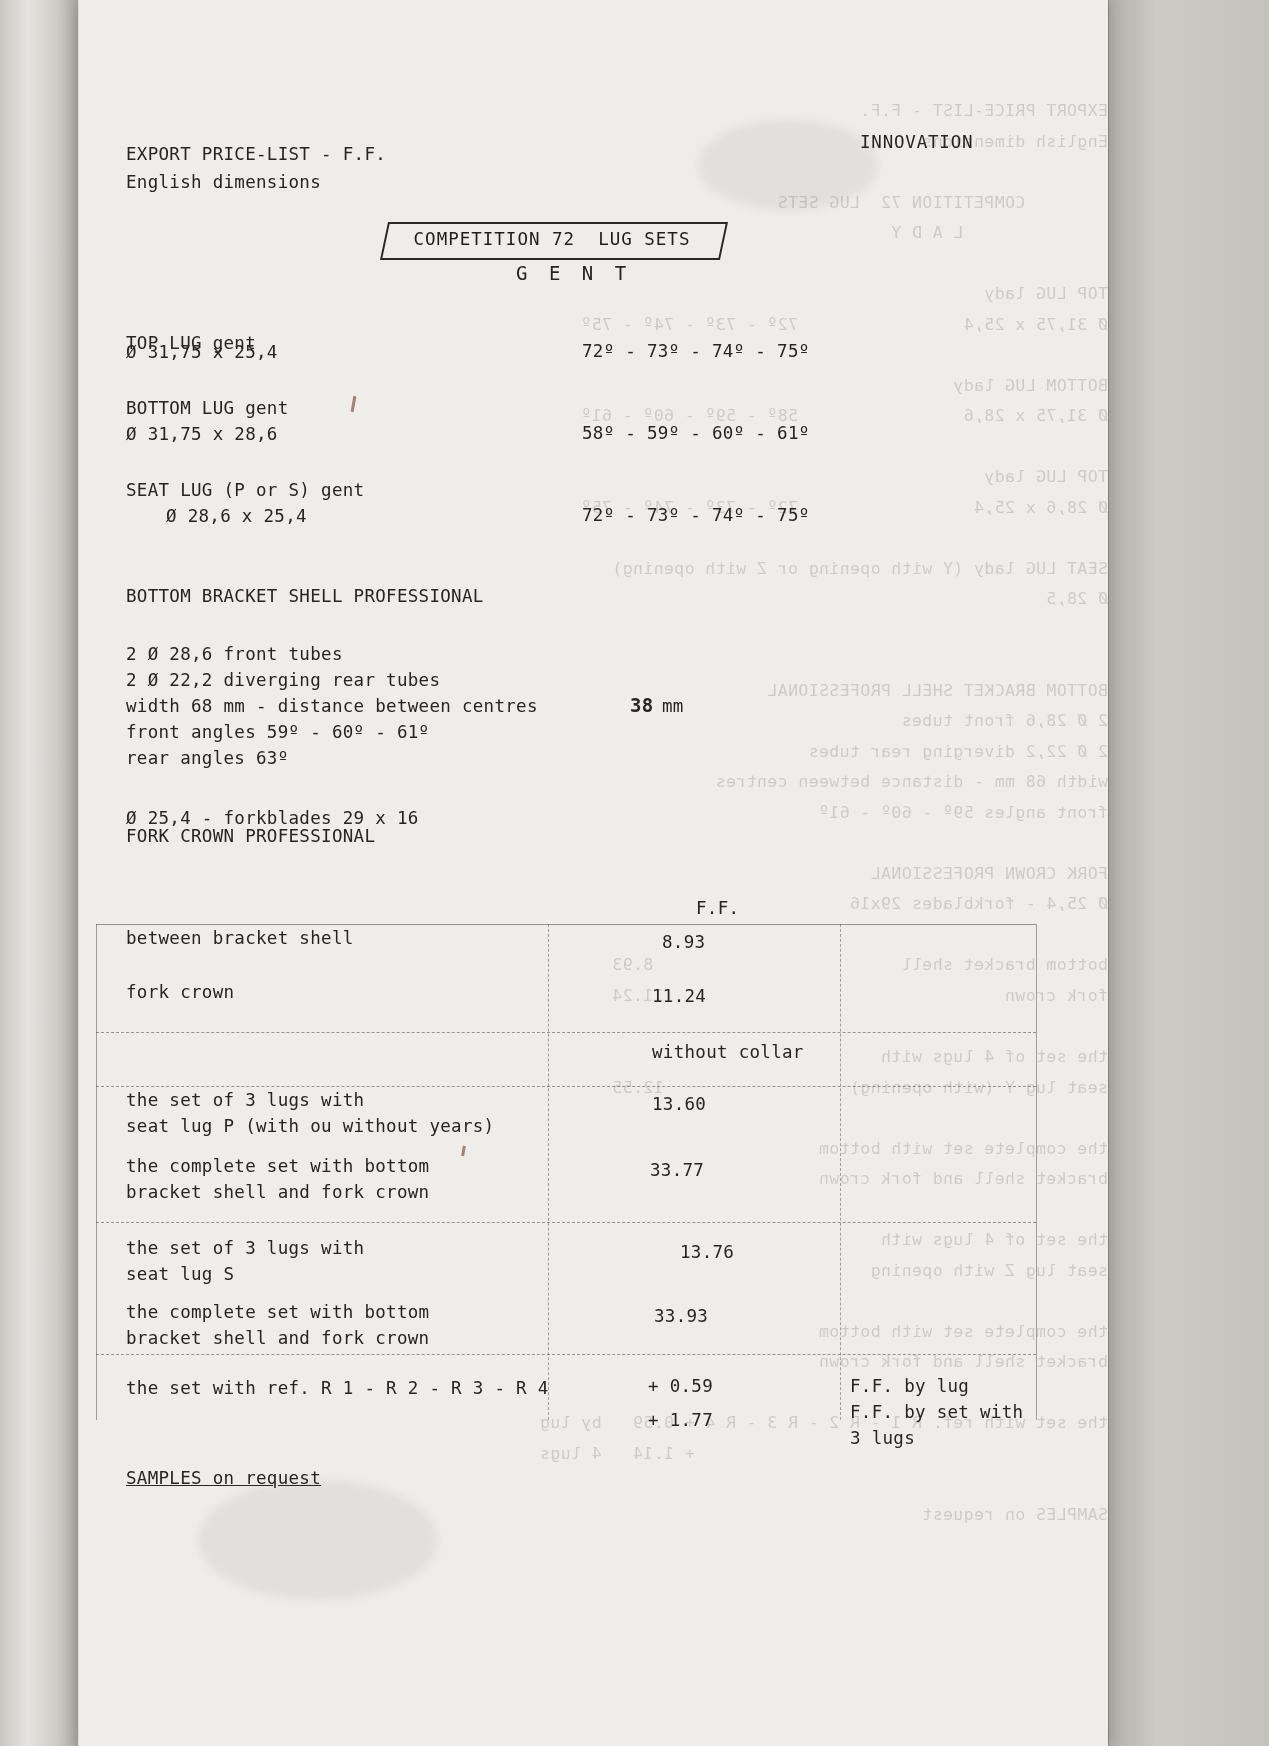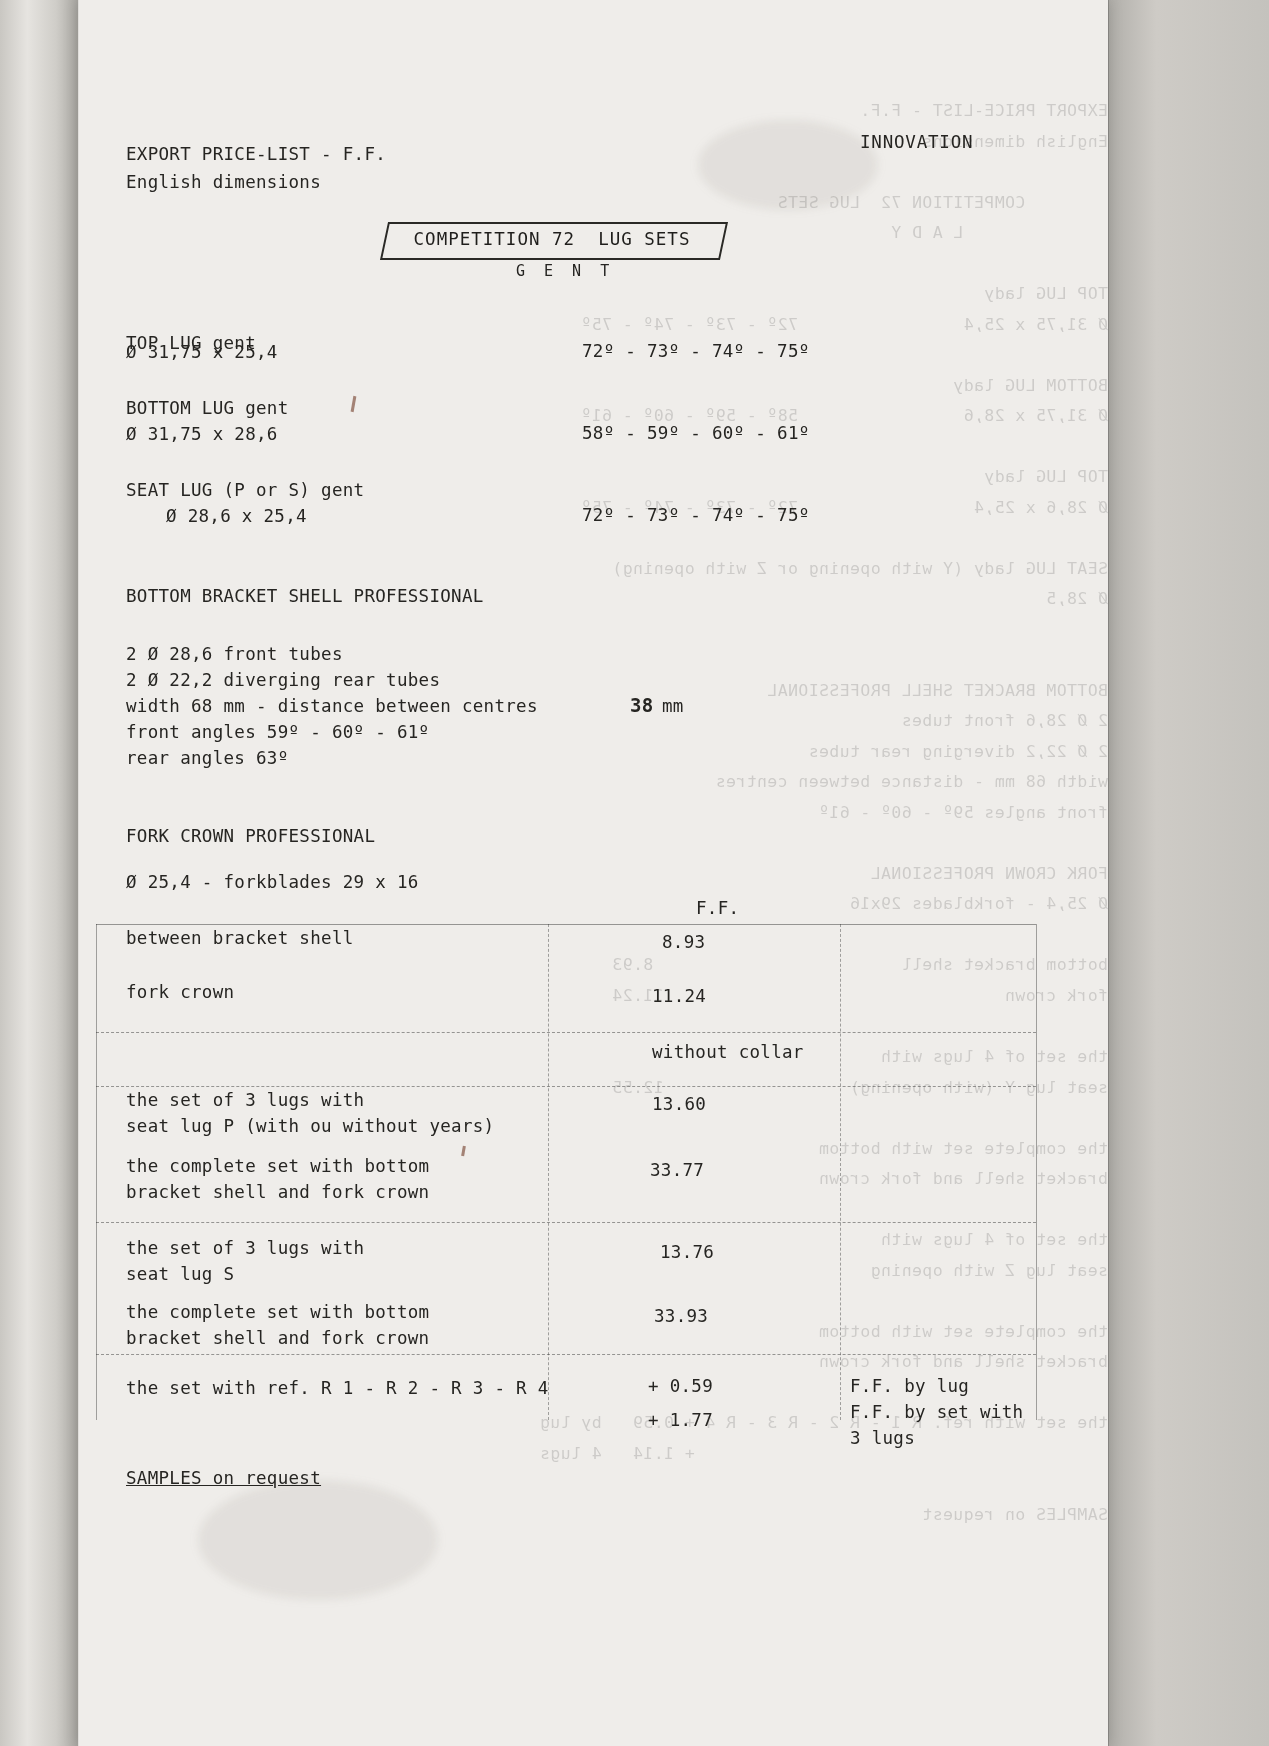--- a/index.html
+++ b/index.html
@@ -197,21 +197,21 @@
 
     <div class="content">
 
       <div class="t" style="left:48px; top:144px;">EXPORT PRICE-LIST - F.F.</div>
       <div class="t" style="left:48px; top:172px;">English dimensions</div>
       <div class="t" style="left:782px; top:132px; letter-spacing:0.8px;">INNOVATION</div>
 
       <div class="banner"></div>
       <div class="banner-label">COMPETITION 72  LUG SETS</div>
 
-      <div class="t" style="left:438px; top:262px; letter-spacing:5px; font-size:15px;">G E N T</div>
+      <div class="t" style="left:438px; top:262px; letter-spacing:5px; font-size:19px;">G E N T</div>
 
       <div class="t" style="left:48px; top:333px;">TOP LUG gent</div>
       <div class="t" style="left:48px; top:342px;">Ø 31,75 x 25,4</div>
       <div class="t" style="left:504px; top:341px;">72º - 73º - 74º - 75º</div>
 
       <div class="t" style="left:48px; top:398px;">BOTTOM LUG gent</div>
       <div class="t" style="left:48px; top:424px;">Ø 31,75 x 28,6</div>
       <div class="t" style="left:504px; top:423px;">58º - 59º - 60º - 61º</div>
 
       <div class="t" style="left:48px; top:480px;">SEAT LUG (P or S) gent</div>
@@ -221,21 +221,21 @@
       <div class="t" style="left:48px; top:586px;">BOTTOM BRACKET SHELL PROFESSIONAL</div>
       <div class="t" style="left:48px; top:644px;">2 Ø 28,6 front tubes</div>
       <div class="t" style="left:48px; top:670px;">2 Ø 22,2 diverging rear tubes</div>
       <div class="t" style="left:48px; top:696px;">width 68 mm - distance between centres</div>
       <div class="t bold" style="left:552px; top:694px; font-size:19px;">38</div>
       <div class="t" style="left:584px; top:696px;">mm</div>
       <div class="t" style="left:48px; top:722px;">front angles 59º - 60º - 61º</div>
       <div class="t" style="left:48px; top:748px;">rear angles 63º</div>
 
       <div class="t" style="left:48px; top:826px;">FORK CROWN PROFESSIONAL</div>
-      <div class="t" style="left:48px; top:872px;">Ø 25,4 - forkblades 29 x 16</div>
+      <div class="t" style="left:48px; top:808px;">Ø 25,4 - forkblades 29 x 16</div>
 
       <div class="t" style="left:618px; top:898px;">F.F.</div>
 
       <div class="hline" style="left:18px; top:924px; width:940px;"></div>
       <div class="hline dash" style="left:18px; top:1032px; width:940px;"></div>
       <div class="hline dash" style="left:18px; top:1086px; width:940px;"></div>
       <div class="hline dash" style="left:18px; top:1222px; width:940px;"></div>
       <div class="hline dash" style="left:18px; top:1354px; width:940px;"></div>
       <div class="vline" style="left:18px; top:924px; height:496px;"></div>
       <div class="vline dash" style="left:470px; top:924px; height:496px;"></div>
@@ -253,21 +253,21 @@
       <div class="t" style="left:48px; top:1090px;">the set of 3 lugs with</div>
       <div class="t" style="left:48px; top:1116px;">seat lug P (with ou without years)</div>
       <div class="t" style="left:574px; top:1094px;">13.60</div>
 
       <div class="t" style="left:48px; top:1156px;">the complete set with bottom</div>
       <div class="t" style="left:48px; top:1182px;">bracket shell and fork crown</div>
       <div class="t" style="left:572px; top:1160px;">33.77</div>
 
       <div class="t" style="left:48px; top:1238px;">the set of 3 lugs with</div>
       <div class="t" style="left:48px; top:1264px;text-align:right;">seat lug S</div>
-      <div class="t" style="left:582px; top:1242px;">13.76</div>
+      <div class="t" style="left:602px; top:1242px;">13.76</div>
 
       <div class="t" style="left:48px; top:1302px;">the complete set with bottom</div>
       <div class="t" style="left:48px; top:1328px;">bracket shell and fork crown</div>
       <div class="t" style="left:576px; top:1306px;">33.93</div>
 
       <div class="t" style="left:48px; top:1378px;">the set with ref. R 1 - R 2 - R 3 - R 4</div>
       <div class="t" style="left:570px; top:1376px;">+ 0.59</div>
       <div class="t" style="left:570px; top:1410px;">+ 1.77</div>
       <div class="t" style="left:772px; top:1376px;">F.F. by lug</div>
       <div class="t" style="left:772px; top:1402px;">F.F. by set with</div>

